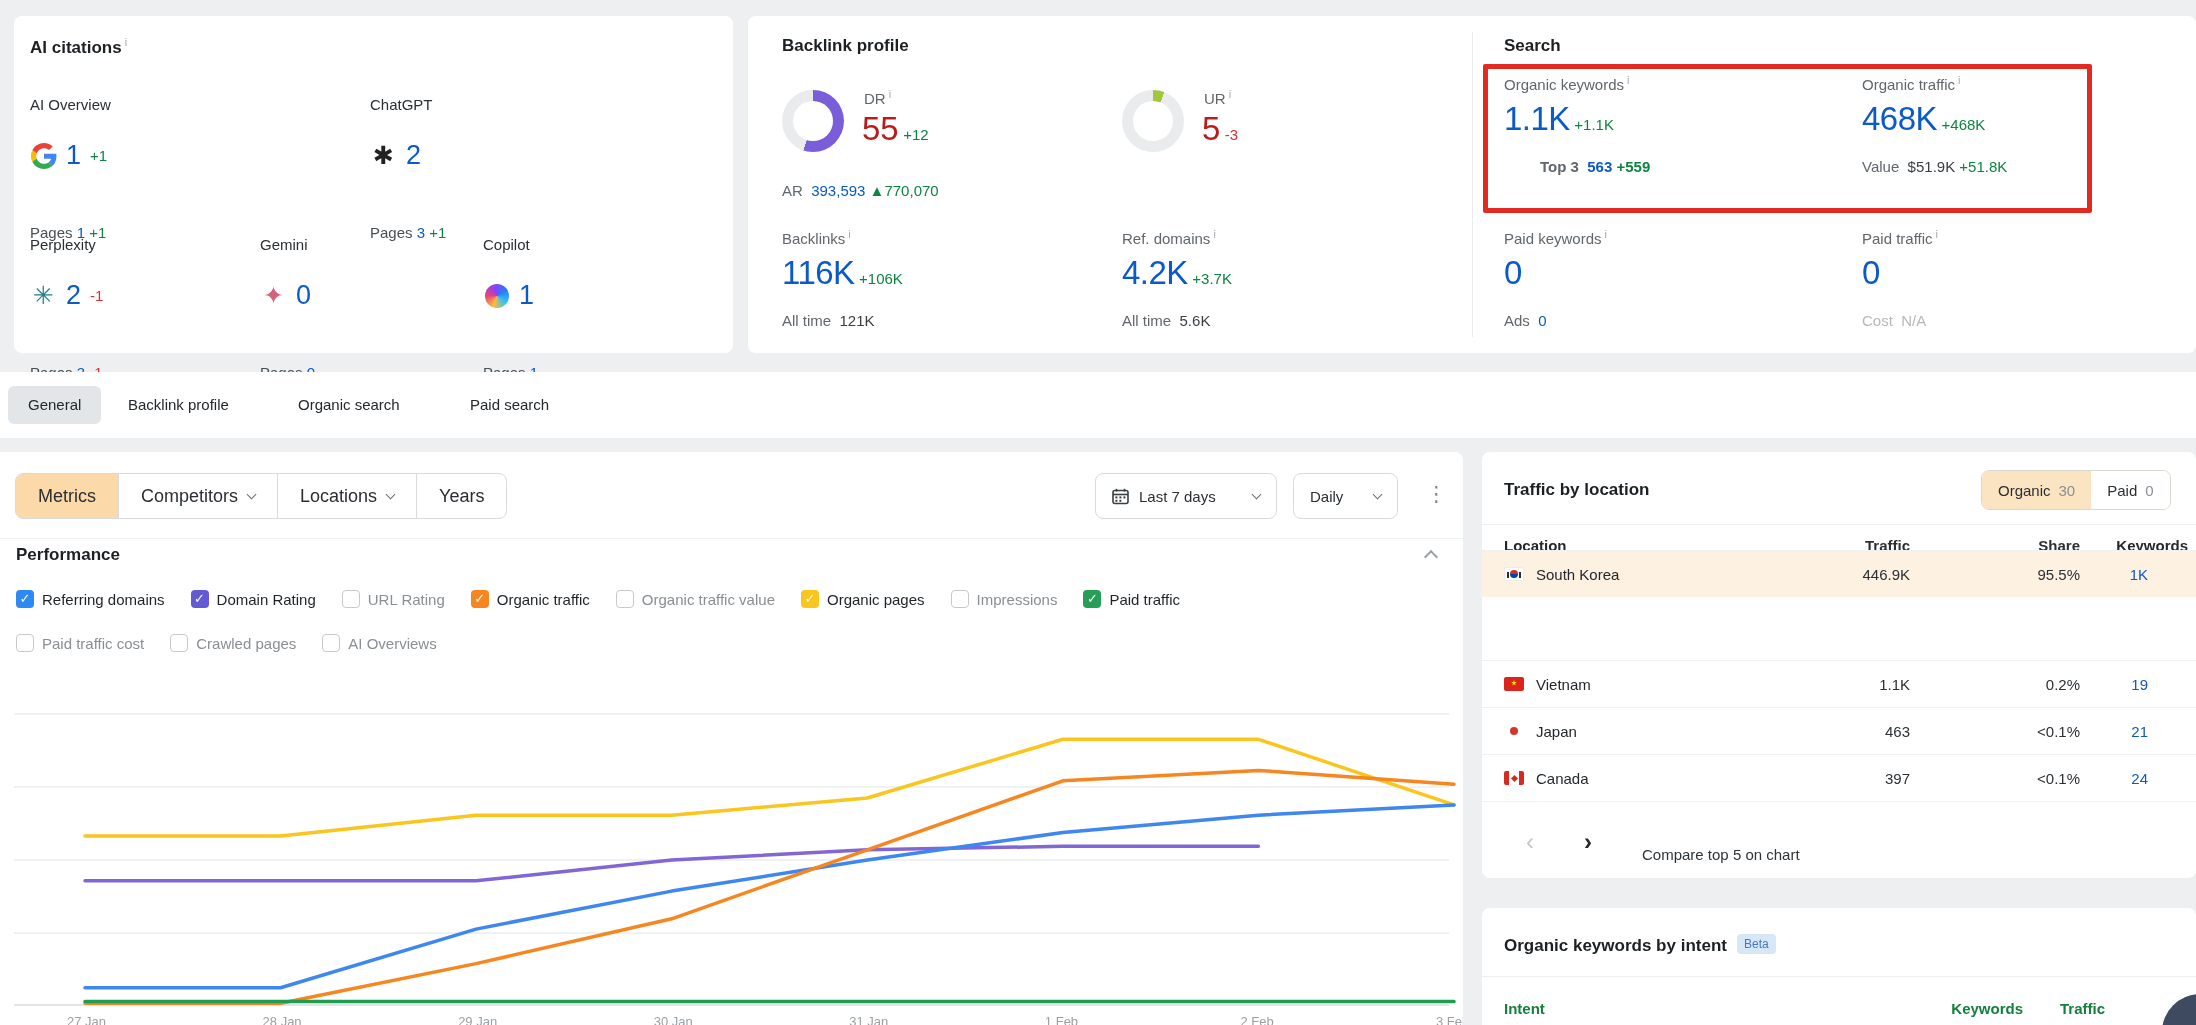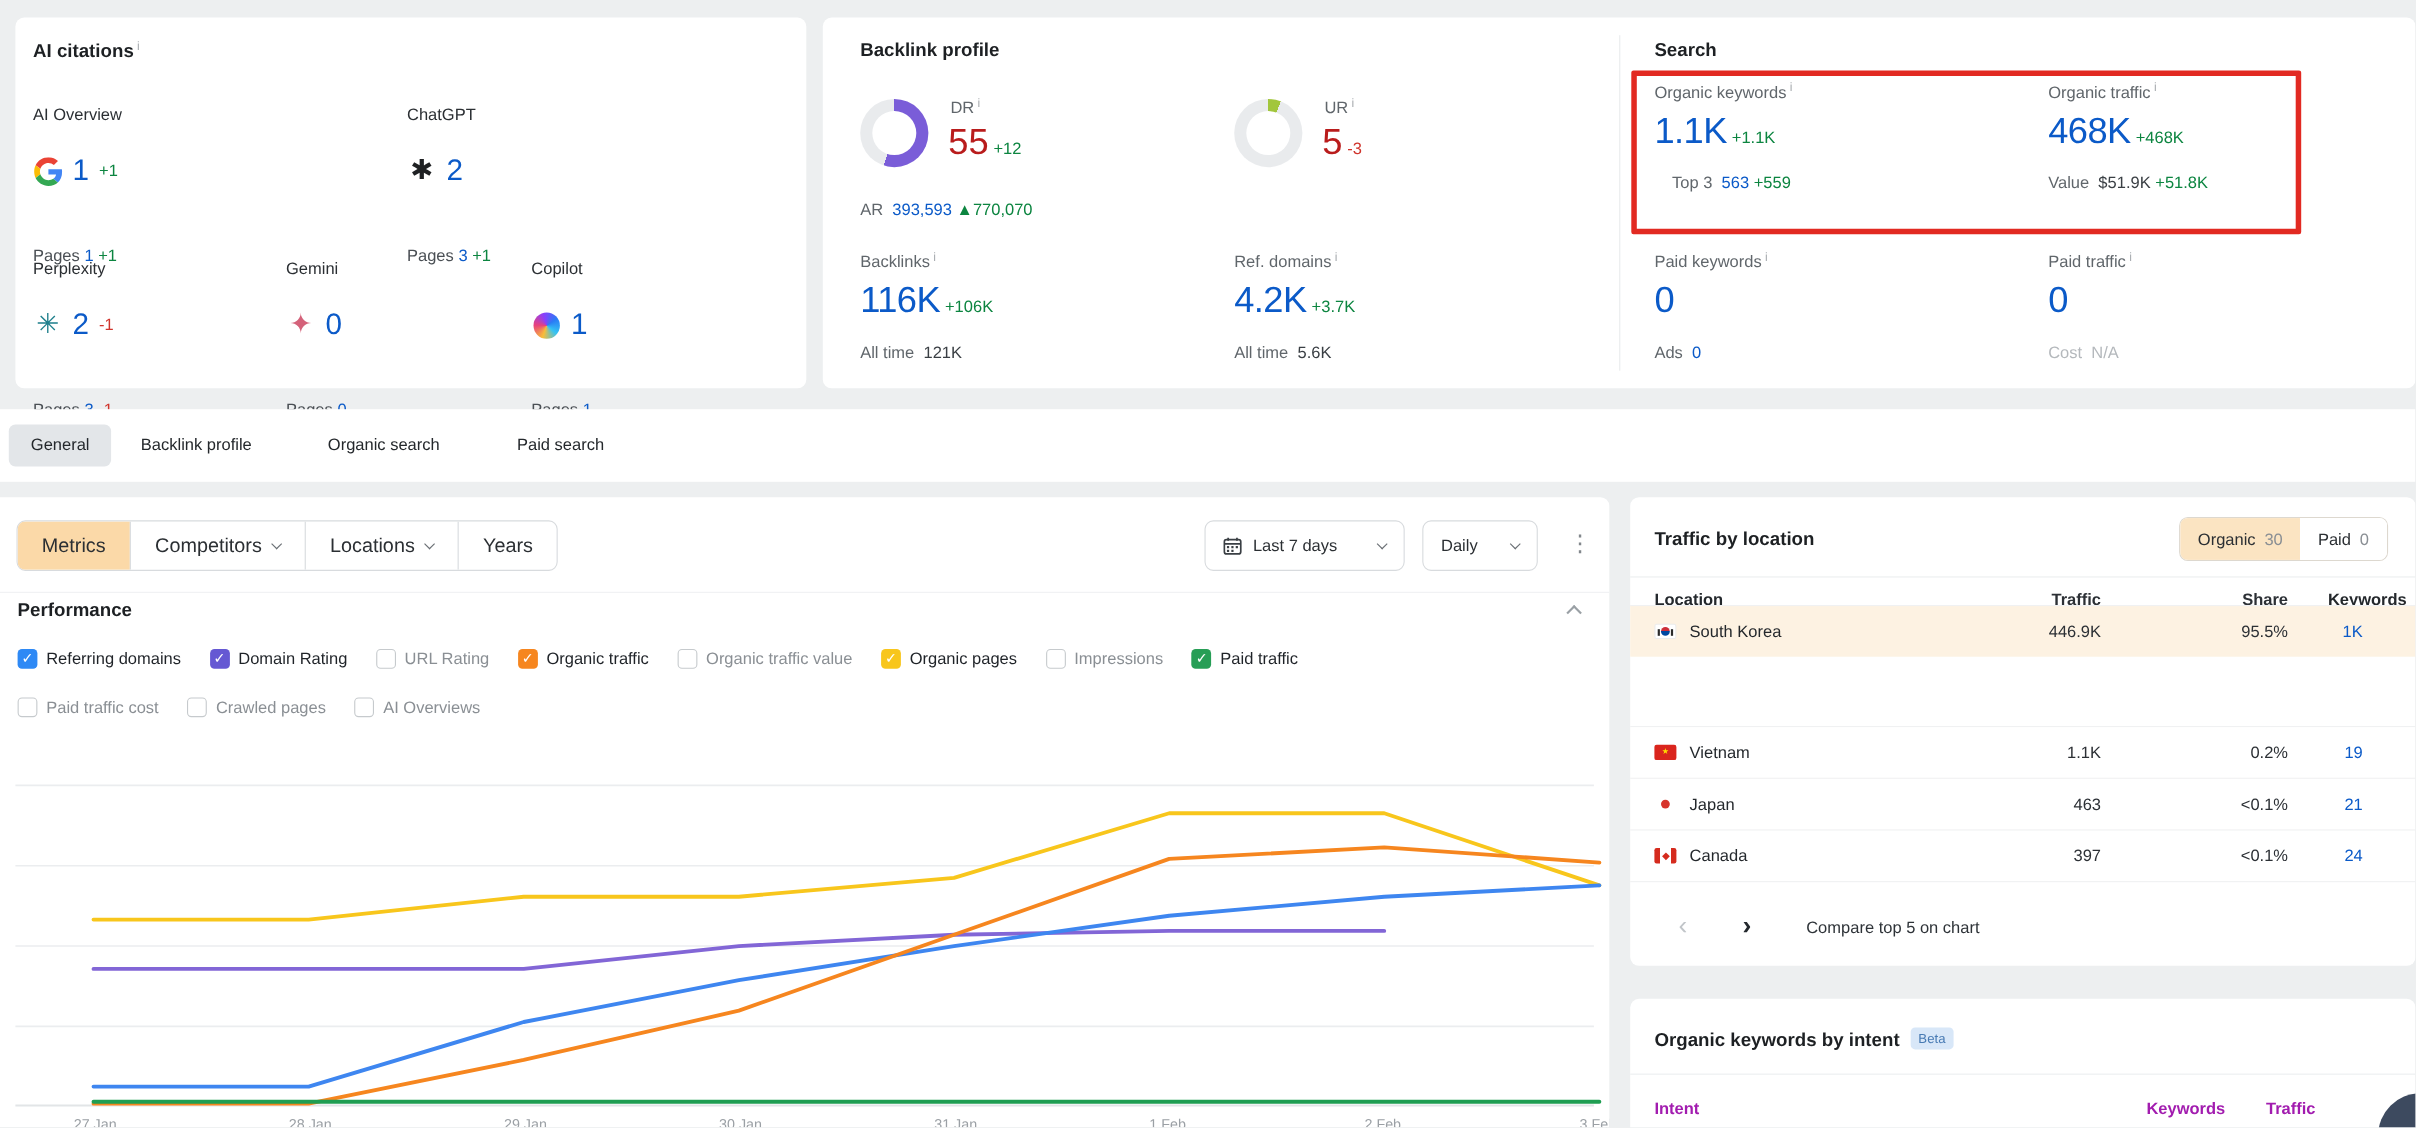--- a/index.html
+++ b/index.html
@@ -193,21 +193,21 @@
     <div class="lbl" style="position:absolute;left:374px;top:212px;"><span>Ref. domains</span><span class="sup-i">i</span></div>
     <div style="position:absolute;left:374px;top:238px;"><span class="big-blue">4.2K</span> <span class="delta-up">+3.7K</span></div>
     <div style="position:absolute;left:374px;top:296px;font-size:15px;"><span class="lbl">All time</span>&nbsp; <span style="color:#3a3f44;">5.6K</span></div>
 
     <div class="vdivider" style="left:724px;"></div>
 
     <div class="sec-title" style="position:absolute;left:756px;top:20px;">Search</div>
 
     <div class="lbl" style="position:absolute;left:756px;top:58px;"><span>Organic keywords</span><span class="sup-i">i</span></div>
     <div style="position:absolute;left:756px;top:84px;"><span class="big-blue">1.1K</span> <span class="delta-up">+1.1K</span></div>
-    <div style="position:absolute;left:772px;top:142px;font-size:15px;"><span class="lbl">Top 3</span>&nbsp; <span class="blue-val">563</span> <span class="delta-up">+559</span></div>
+    <div style="position:absolute;left:792px;top:142px;font-size:15px;font-weight:bold;"><span class="lbl">Top 3</span>&nbsp; <span class="blue-val">563</span> <span class="delta-up">+559</span></div>
 
     <div class="lbl" style="position:absolute;left:1114px;top:58px;"><span>Organic traffic</span><span class="sup-i">i</span></div>
     <div style="position:absolute;left:1114px;top:84px;"><span class="big-blue">468K</span> <span class="delta-up">+468K</span></div>
     <div style="position:absolute;left:1114px;top:142px;font-size:15px;"><span class="lbl">Value</span>&nbsp; <span style="color:#3a3f44;">$51.9K</span> <span class="delta-up">+51.8K</span></div>
 
     <div class="lbl" style="position:absolute;left:756px;top:212px;"><span>Paid keywords</span><span class="sup-i">i</span></div>
     <div style="position:absolute;left:756px;top:238px;"><span class="big-blue">0</span></div>
     <div style="position:absolute;left:756px;top:296px;font-size:15px;"><span class="lbl">Ads</span>&nbsp; <span class="blue-val">0</span></div>
 
     <div class="lbl" style="position:absolute;left:1114px;top:212px;"><span>Paid traffic</span><span class="sup-i">i</span></div>
@@ -396,27 +396,27 @@
           <span>Canada</span>
         </span>
       <span class="cell c-traffic">397</span>
       <span class="cell c-share">&lt;0.1%</span>
       <span class="cell c-kw">24</span>
     </div>
     <div style="position:absolute;left:0;right:0;top:349px;height:1px;background:#f0f1f2;"></div>
 
     <span class="pager-arrow" style="position:absolute;left:44px;top:378px;color:#c1c5c9;">‹</span>
     <span class="pager-arrow" style="position:absolute;left:102px;top:378px;color:#24292e;font-weight:bold;">›</span>
-    <span style="position:absolute;left:160px;top:383px;font-size:15px;color:#2e3338;text-align:center;">Compare top 5 on chart</span>
+    <span style="position:absolute;left:160px;top:394px;font-size:15px;color:#2e3338;text-align:center;">Compare top 5 on chart</span>
   </div>
 
   <div class="card" style="left:1482px; top:908px; width:714px; height:130px;">
     <div class="sec-title" style="position:absolute;left:22px;top:26px;"><span>Organic keywords by intent</span><span class="badge-beta">Beta</span></div>
     <div style="position:absolute;left:0;right:0;top:68px;height:1px;background:#eceeef;"></div>
-    <div style="position:absolute;left:0;right:0;top:82px;height:36px;font-size:15px;font-weight:bold;color:#a21caf;">
+    <div style="position:absolute;left:0;right:0;top:82px;height:36px;font-size:15px;font-weight:bold;color:#15803d;">
       <span class="cell" style="left:22px;">Intent</span>
       <span class="cell" style="right:173px;width:100px;justify-content:flex-end;">Keywords</span>
       <span class="cell" style="right:91px;width:70px;justify-content:flex-end;">Traffic</span>
     </div>
   </div>
 
   <div id="chat-bubble"></div>
 </div>
 
 </body></html>

